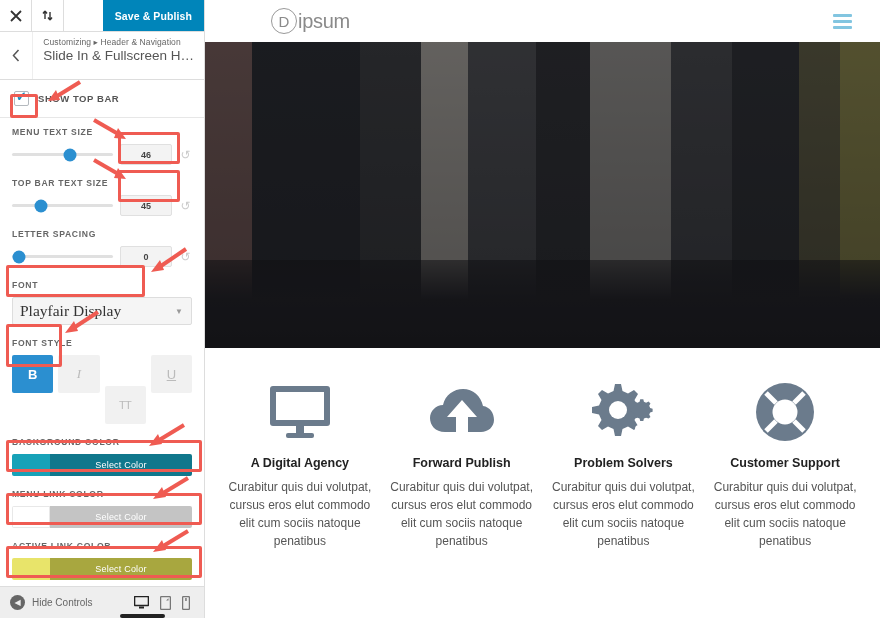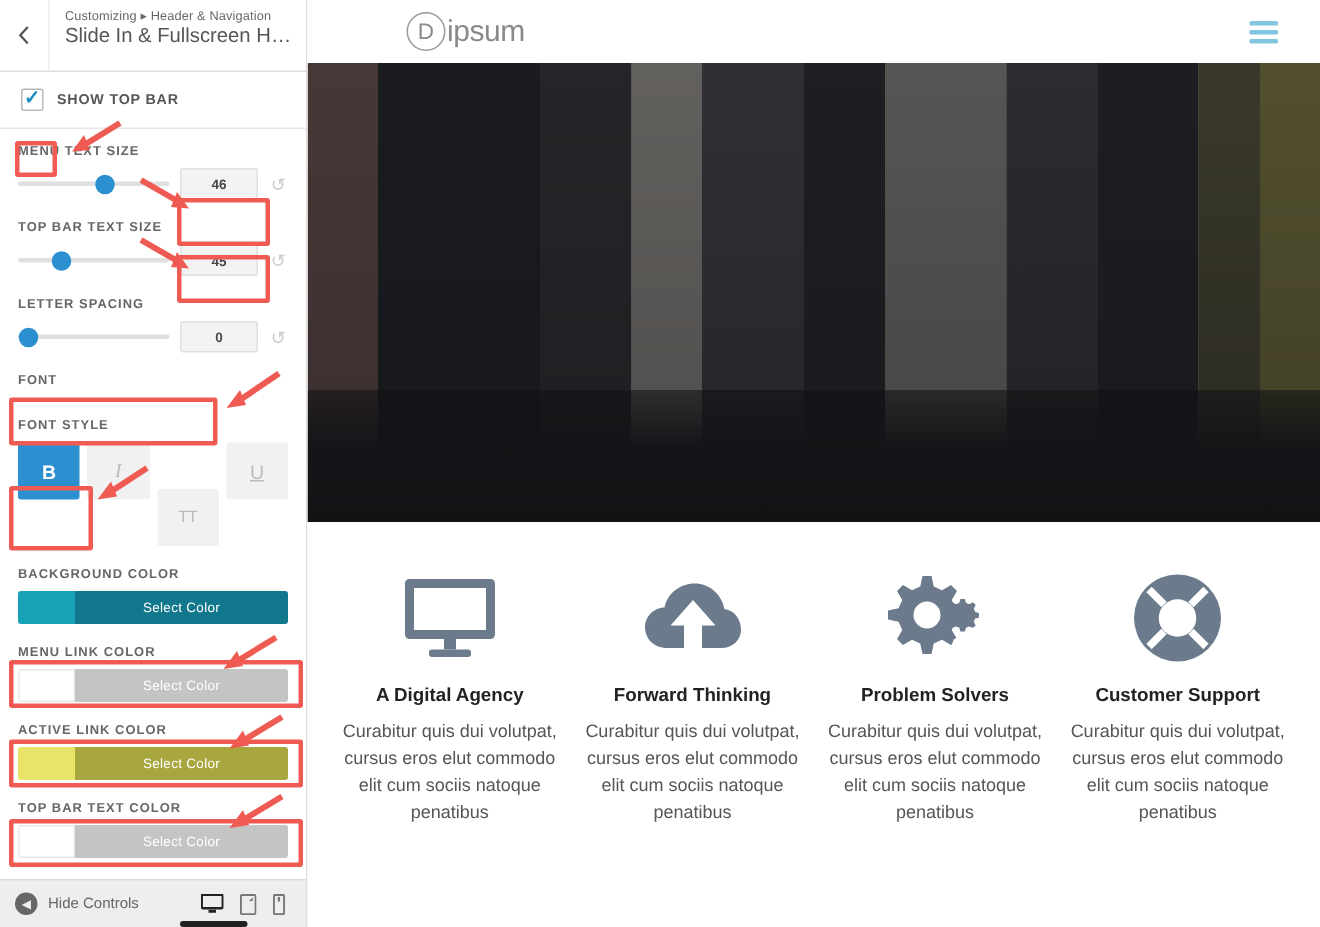--- a/index.html
+++ b/index.html
@@ -180,20 +180,35 @@
     background: #222; border-radius: 2px;
   }
 </style>
 </head>
 <body>
 
 <div class="app">
 
   <div class="panel">
 
+    <div class="panel-top">
+      <div class="ptop-btn">
+        <svg width="12" height="12" viewBox="0 0 12 12">
+            <path d="M1 1 L11 11 M11 1 L1 11" stroke="#333" stroke-width="1.8" fill="none"></path>
+          </svg>
+      </div>
+      <div class="ptop-btn">
+        <svg width="13" height="13" viewBox="0 0 13 13">
+          <path d="M4 10 L4 2 M4 2 L2 4.5 M4 2 L6 4.5" stroke="#333" stroke-width="1.4" fill="none"></path>
+          <path d="M9 3 L9 11 M9 11 L7 8.5 M9 11 L11 8.5" stroke="#333" stroke-width="1.4" fill="none"></path>
+        </svg>
+      </div>
+      <div class="ptop-spacer"></div>
+      <div class="save-btn">Save &amp; Publish</div>
+    </div>
 
     <div class="crumb-row">
       <div class="crumb-back">
         <svg width="8" height="13" viewBox="0 0 8 13">
             <path d="M6.5 1 L1.5 6.5 L6.5 12" stroke="#555" stroke-width="1.5" fill="none"></path>
           </svg>
       </div>
       <div class="crumb-txt">
         <div class="crumb-line1">Customizing ▸ Header &amp; Navigation</div>
         <div class="crumb-line2">Slide In &amp; Fullscreen He...</div>
@@ -235,20 +250,24 @@
           <div class="track">
             <div class="knob" style="left:7%"></div>
           </div>
           <div class="numbox">0</div>
           <div class="reset-ic">↺</div>
         </div>
       </div>
 
       <div class="ctl">
         <div class="ctl-label">FONT</div>
+        <div class="font-select">
+          <span class="font-name">Playfair Display</span>
+          <span class="chev">▼</span>
+        </div>
       </div>
 
       <div class="ctl">
         <div class="ctl-label">FONT STYLE</div>
         <div class="style-row">
           <div class="style-btn active">B</div>
           <div class="style-btn sb-i">I</div>
           <div class="style-btn sb-tt">TT</div>
           <div class="style-btn sb-u">U</div>
         </div>
@@ -405,21 +424,21 @@
         <div class="feat-p">Curabitur quis dui volutpat, cursus eros elut commodo elit cum sociis natoque penatibus</div>
       </div>
 
       <div class="feat">
         <div class="feat-ic">
           <svg width="68" height="52" viewBox="0 0 68 52">
             <path d="M17 46 C7 46 2 39 2 32 C2 25 8 19 15 19 C17 9 26 3 35 3 C45 3 53 10 55 20 C62 21 66 27 66 34 C66 41 60 46 53 46 Z" fill="#6b7b8c"></path>
             <path d="M34 14 L49 31 L40 31 L40 48 L28 48 L28 31 L19 31 Z" fill="#fff"></path>
           </svg>
         </div>
-        <div class="feat-t">Forward Thinking</div>
+        <div class="feat-t">Forward Publish</div>
         <div class="feat-p">Curabitur quis dui volutpat, cursus eros elut commodo elit cum sociis natoque penatibus</div>
       </div>
 
       <div class="feat">
         <div class="feat-ic">
           <svg width="66" height="60" viewBox="0 0 66 60">
             <g fill="#6b7b8c">
               <path d="M25 2 L31 2 L32.5 9 L38 11.5 L44 8 L48 12 L44.5 18 L47 23.5 L54 25 L54 31 L47 32.5 L44.5 38 L48 44 L44 48 L38 44.5 L32.5 47 L31 54 L25 54 L23.5 47 L18 44.5 L12 48 L8 44 L11.5 38 L9 32.5 L2 31 L2 25 L9 23.5 L11.5 18 L8 12 L12 8 L18 11.5 L23.5 9 Z"></path>
             </g>
             <circle cx="28" cy="28" r="9" fill="#fff"></circle>

